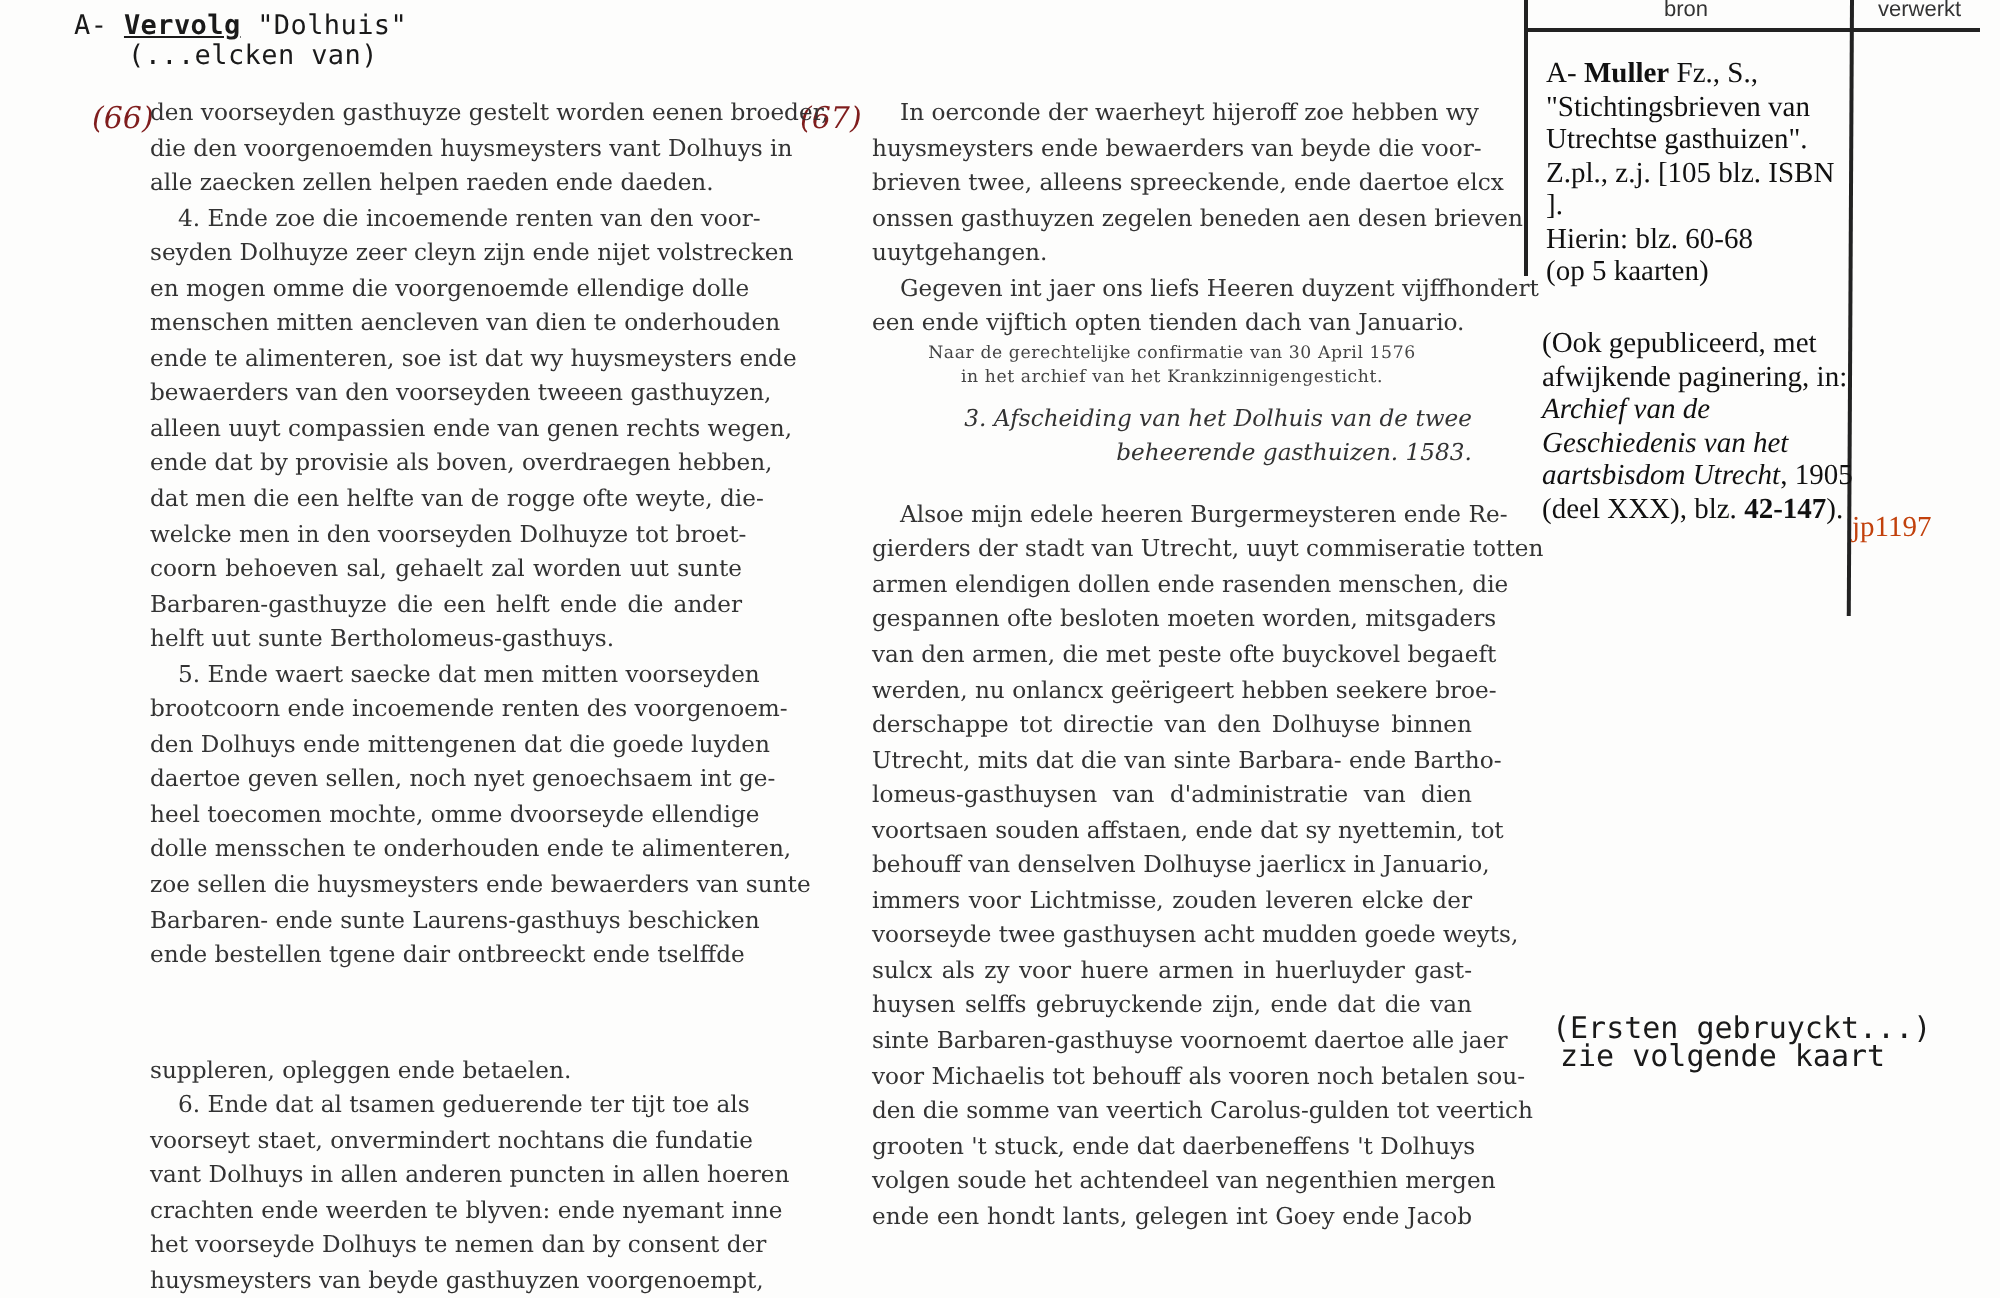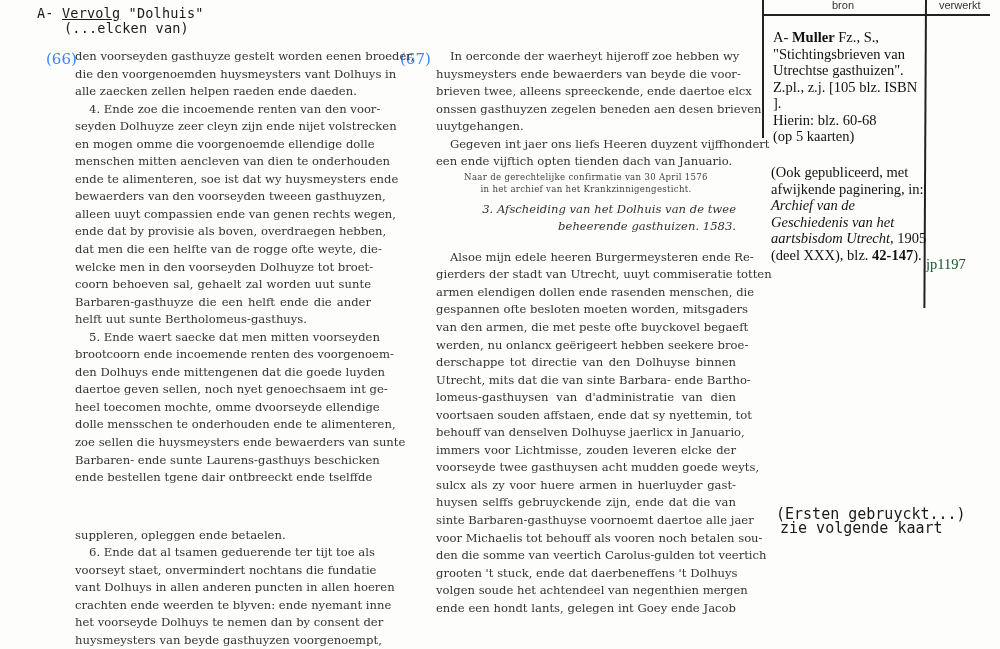--- a/index.html
+++ b/index.html
@@ -2,45 +2,45 @@
 <html><head>
 <meta charset="utf-8">
 <style>
   html, body { margin:0; padding:0; }
   body { width:1000px; height:649px; background:#ffffff; position:relative; overflow:hidden; color:#2a2a2a; }
   .page { position:absolute; left:0; top:0; width:1000px; height:649px; background:#fdfdfc; }
 
   .tw { font-family: "DejaVu Sans Mono", "Liberation Mono", monospace; color:#1a1a1a; }
   .header { position:absolute; left:37px; top:6px; font-size:13.5px; line-height:15px; letter-spacing:0.2px; }
   .header .l2 { padding-left:27px; }
-  .u { text-decoration: underline; }
+  .u { text-decoration: underline; font-weight: bold; }
 
   .col { position:absolute; font-family: "DejaVu Serif", "Liberation Serif", serif; font-size:11.6px; line-height:17.55px; color:#333; }
   .col1 { left:75px; top:48px; width:296px; }
   .col2 { left:436px; top:48px; width:300px; }
   .col .line { display:block; text-align:justify; text-align-last:justify; white-space:nowrap; }
 
   .small { font-size:8.6px; line-height:12px; text-align:center; color:#444; letter-spacing:0.3px; }
   .heading { font-style:italic; text-align:right; line-height:17px; margin:6px 0 14px 0; }
 
-  .hand { position:absolute; font-family:"DejaVu Serif", serif; font-size:15px; color:#3b82f6; }
+  .hand { position:absolute; font-family:"DejaVu Serif", serif; font-style:italic; font-size:15px; color:#7f1d1d; }
   .hand66 { left:46px; top:50px; }
   .hand67 { left:400px; top:50px; }
 
   
   .tbl { position:absolute; left:762px; top:0; width:238px; height:320px; font-family:"Liberation Serif", "DejaVu Serif", serif; }
   .tbl .hline { position:absolute; left:0; top:14px; width:228px; height:1.5px; background:#222; }
   .tbl .vleft { position:absolute; left:0; top:0; width:1.5px; height:138px; background:#222; }
   .tbl .vmid { position:absolute; left:163px; top:0; width:1.5px; height:308px; background:#222; transform:rotate(0.3deg); transform-origin:top; }
   .tbl .hdr { position:absolute; top:-1px; font-family:"Liberation Sans", "DejaVu Sans", sans-serif; font-size:11px; color:#333; }
   .tbl .hdr-bron { left:70px; }
   .tbl .hdr-verwerkt { left:177px; }
   .tbl .cite { position:absolute; left:11px; top:29px; width:155px; font-size:14.5px; line-height:16.5px; color:#111; }
   .tbl .cite2 { position:absolute; left:9px; top:164px; width:160px; font-size:14.5px; line-height:16.5px; color:#111; }
-  .tbl .jp { position:absolute; left:164px; top:256px; font-size:14.5px; color:#14532d; }
+  .tbl .jp { position:absolute; left:164px; top:256px; font-size:14.5px; color:#c2410c; }
   .b { font-weight:bold; }
   .i { font-style:italic; }
 
   .note { position:absolute; left:776px; top:507px; font-size:15px; line-height:14px; }
   .note .l2 { padding-left:4px; }
 </style>
 </head>
 <body>
 
 <div class="page">

